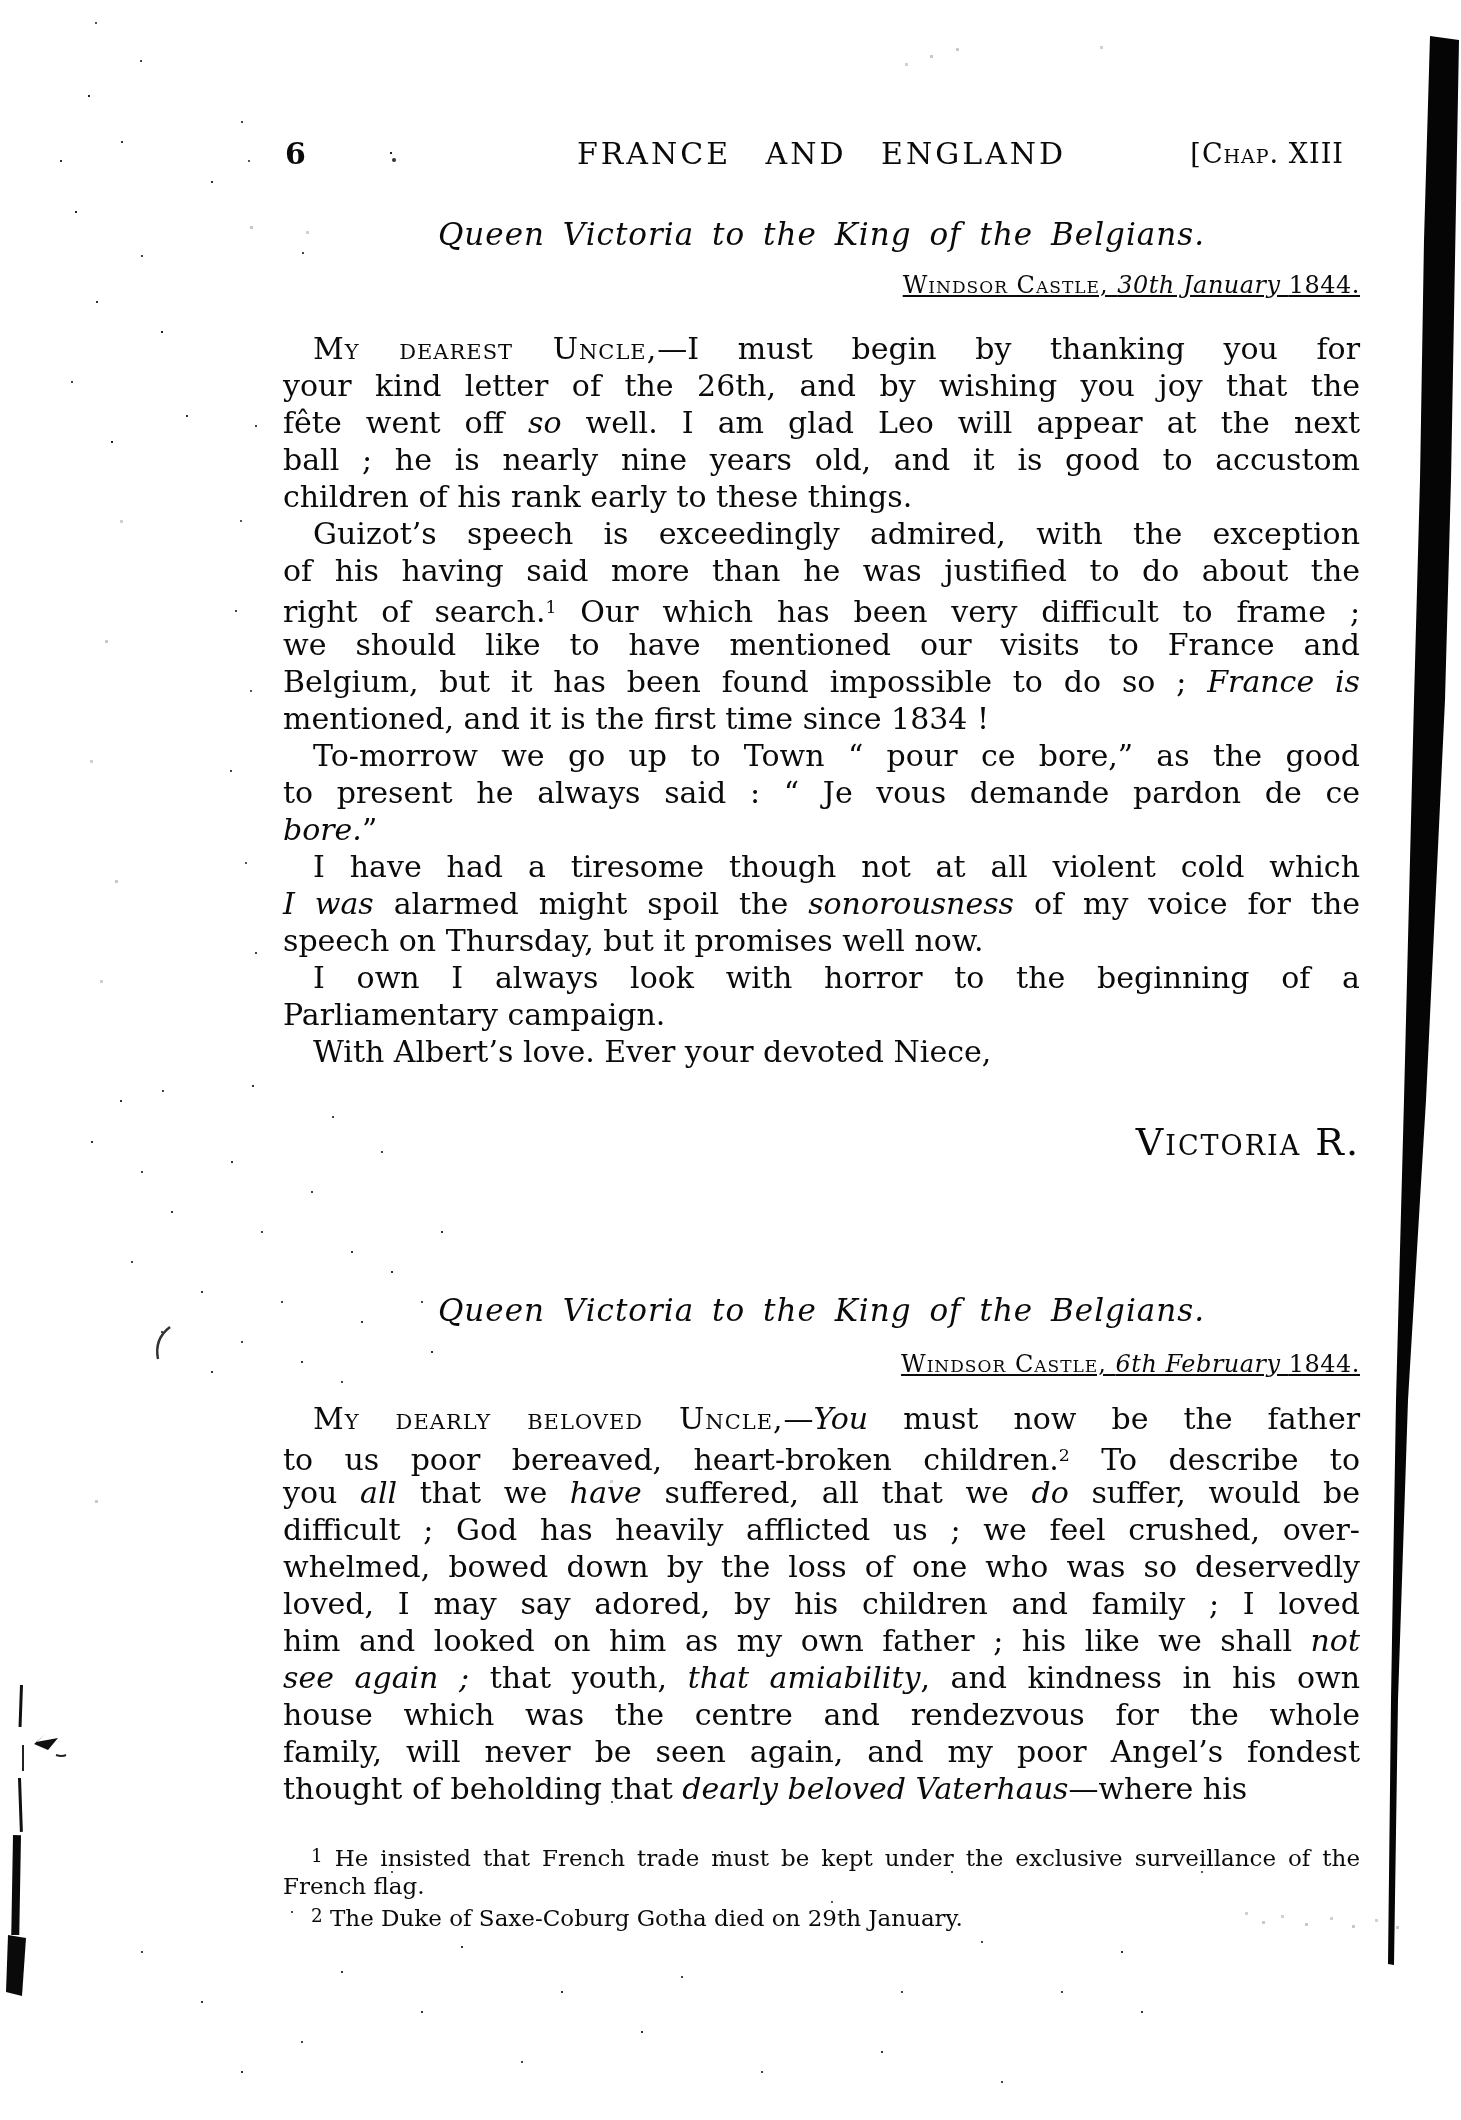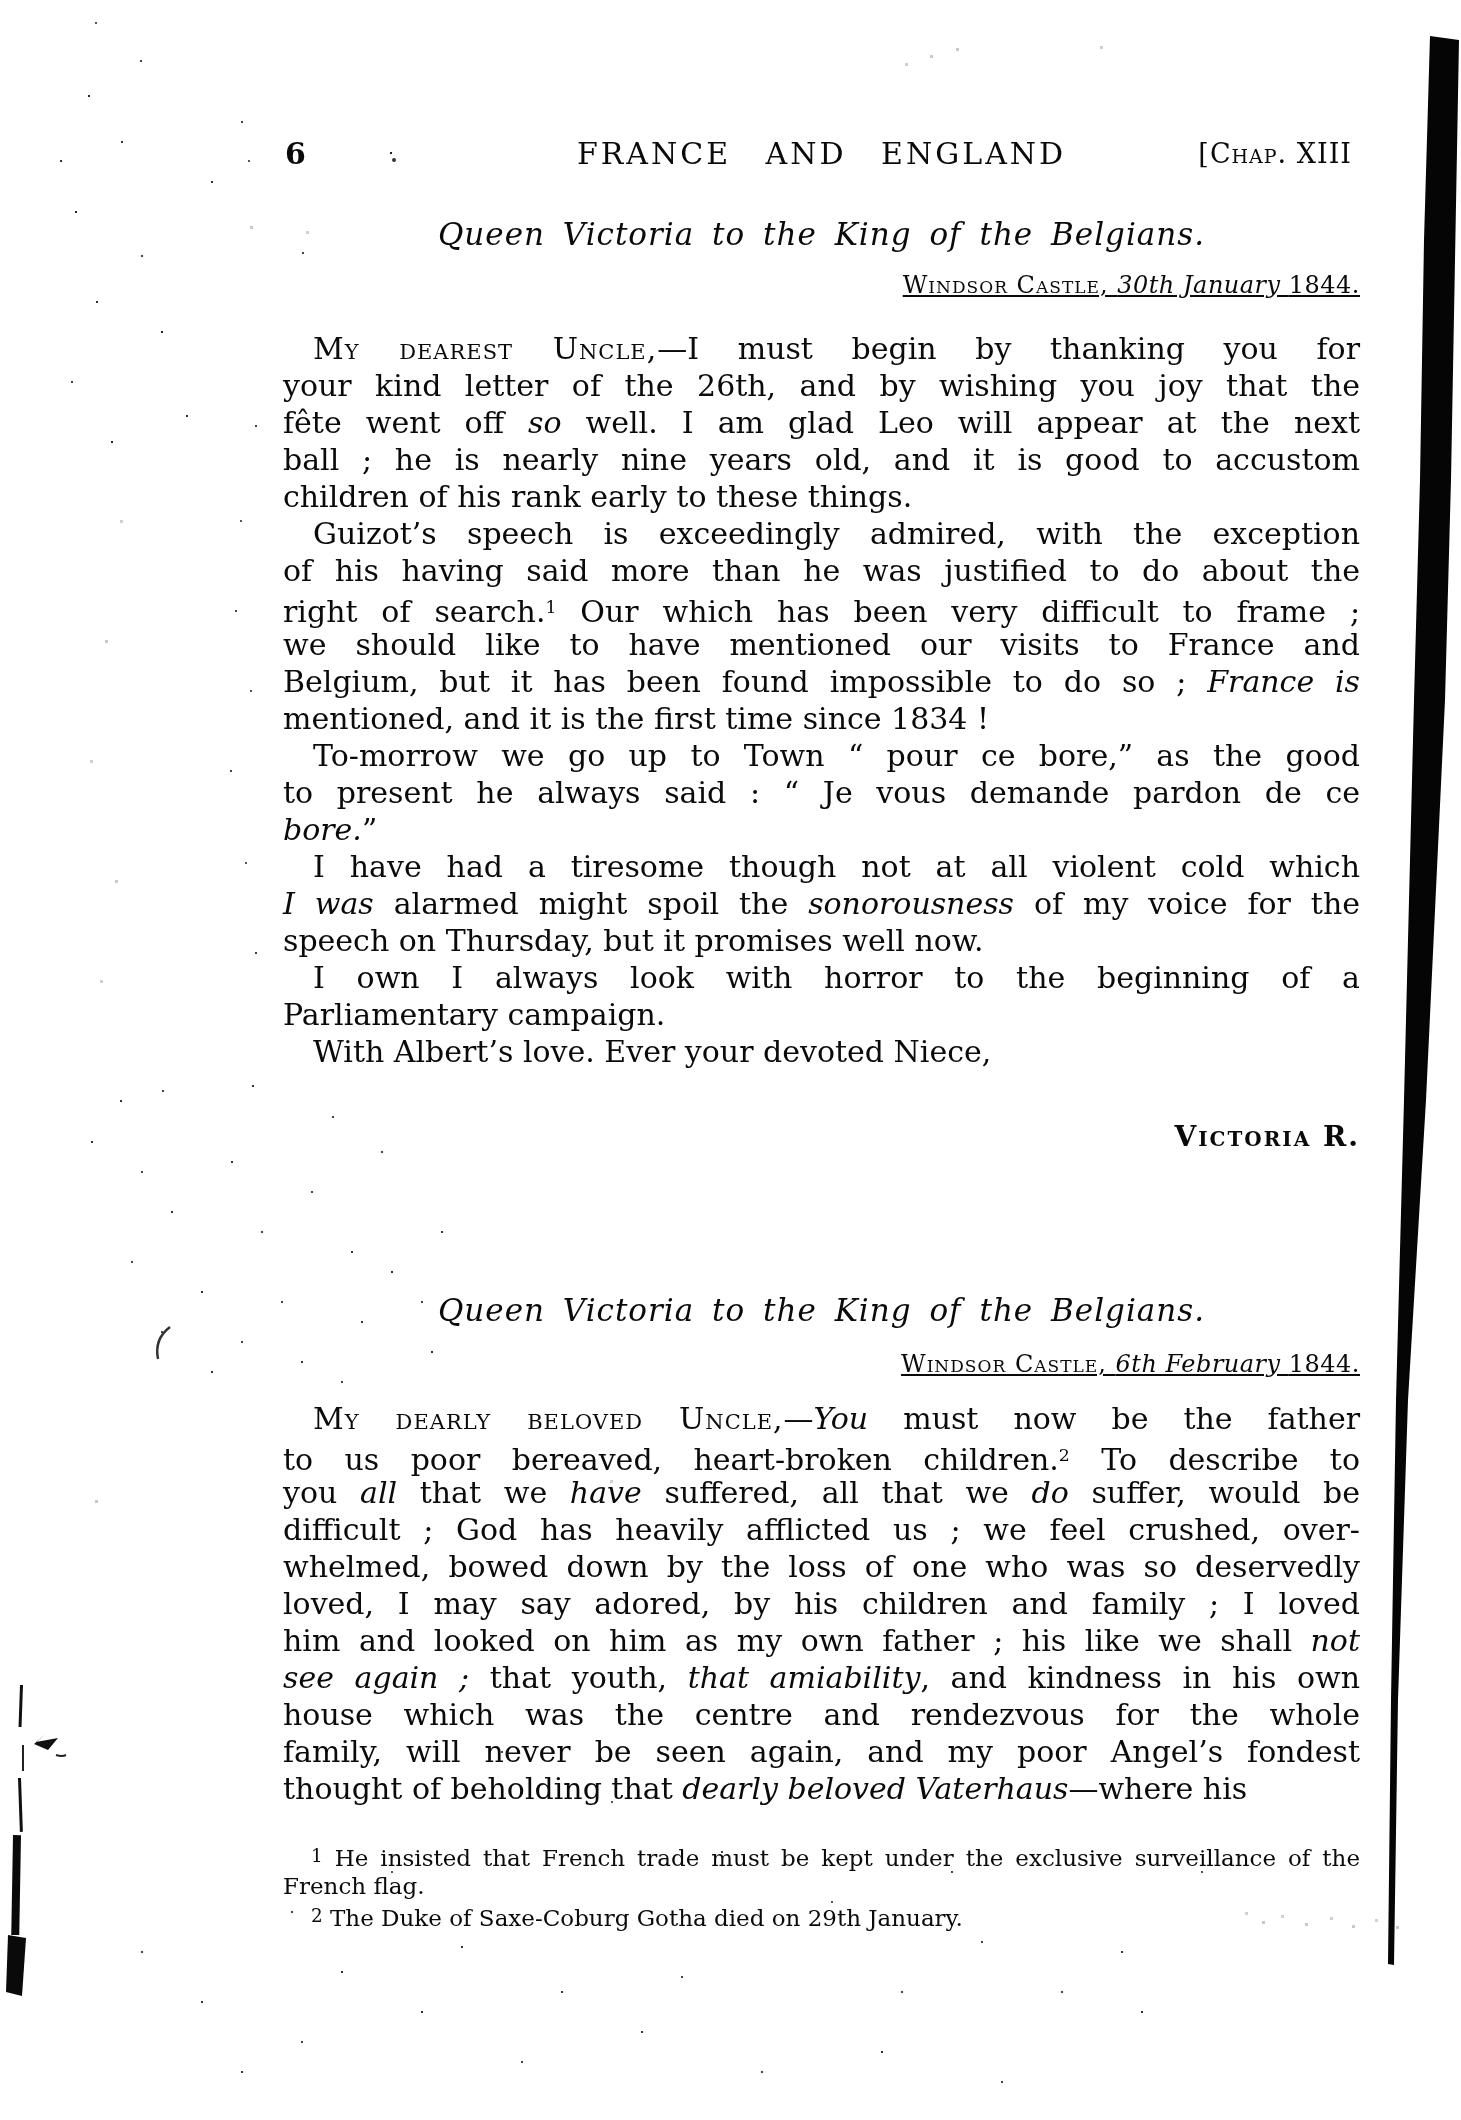--- a/index.html
+++ b/index.html
@@ -7,41 +7,41 @@
     position:relative; width:1461px; height:2120px; background:#ffffff;
     overflow:hidden; font-family:"DejaVu Serif","Liberation Serif",serif; color:#0a0a0a;
   }
   .col { position:absolute; left:283px; width:1077px; }
 
   
   .header { top:136px; height:44px; }
   .pagenum { position:absolute; left:2px; top:0; font-size:30px; font-weight:700; }
   .htitle { position:absolute; left:0; right:0; text-align:center; top:0;
     font-size:30px; letter-spacing:3px; word-spacing:22px; }
-  .hchap { position:absolute; right:8px; top:2px; font-size:27px;
+  .hchap { position:absolute; right:16px; top:2px; font-size:27px;
     font-variant:small-caps; letter-spacing:1px;margin-left:41px; }
 
   
   .lheading { text-align:center; font-style:italic; font-size:31px;
     letter-spacing:1px; word-spacing:7px; }
   .dateline { text-align:right; padding-right:28px; font-size:24px; letter-spacing:.5px;text-decoration:underline; }
 
   
   .body-lines { }
   .line { font-size:30px; line-height:37px; height:37px; text-align:justify;
     text-align-last:justify; white-space:normal; }
   .line.end { text-align-last:left; }
   .line.indent { text-indent:30px; }
 
   .s-i { font-style:italic; }
   .s-sc { font-variant:small-caps; letter-spacing:1px; }
   .s-sup { font-size:0.58em; vertical-align:9px; }
 
-  .signature { text-align:right; padding-right:60px; font-size:28px;
-    font-variant:small-caps; letter-spacing:2px;font-weight:bold; }
+  .signature { text-align:right; padding-right:60px; font-size:38px;
+    font-variant:small-caps; letter-spacing:2px; }
 
   
   .footnotes { top:1841px; }
   .footnotes .line { font-size:23px; line-height:30px; height:30px; }
   .footnotes .line.indent { text-indent:28px; }
   .footnotes .s-sup { font-size:0.8em; vertical-align:4px; }
 
   
   .noise-layer { position:absolute; left:0; top:0; width:1461px; height:2120px; pointer-events:none; }
   .speck-black { position:absolute; left:0; top:0; width:2px; height:2px; background:transparent;

